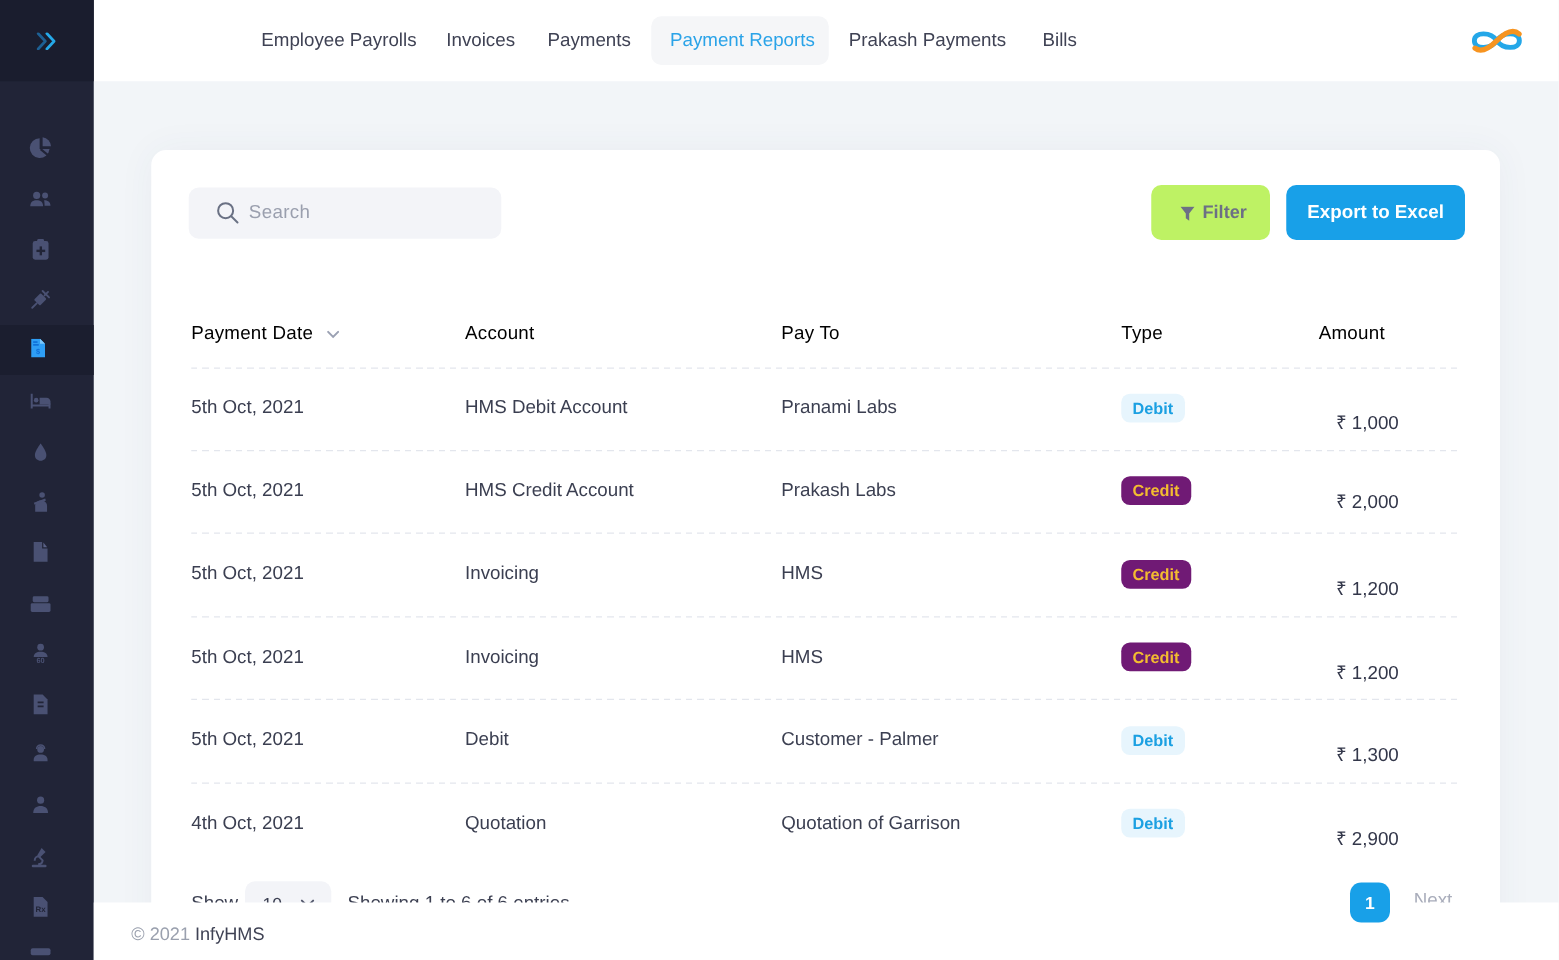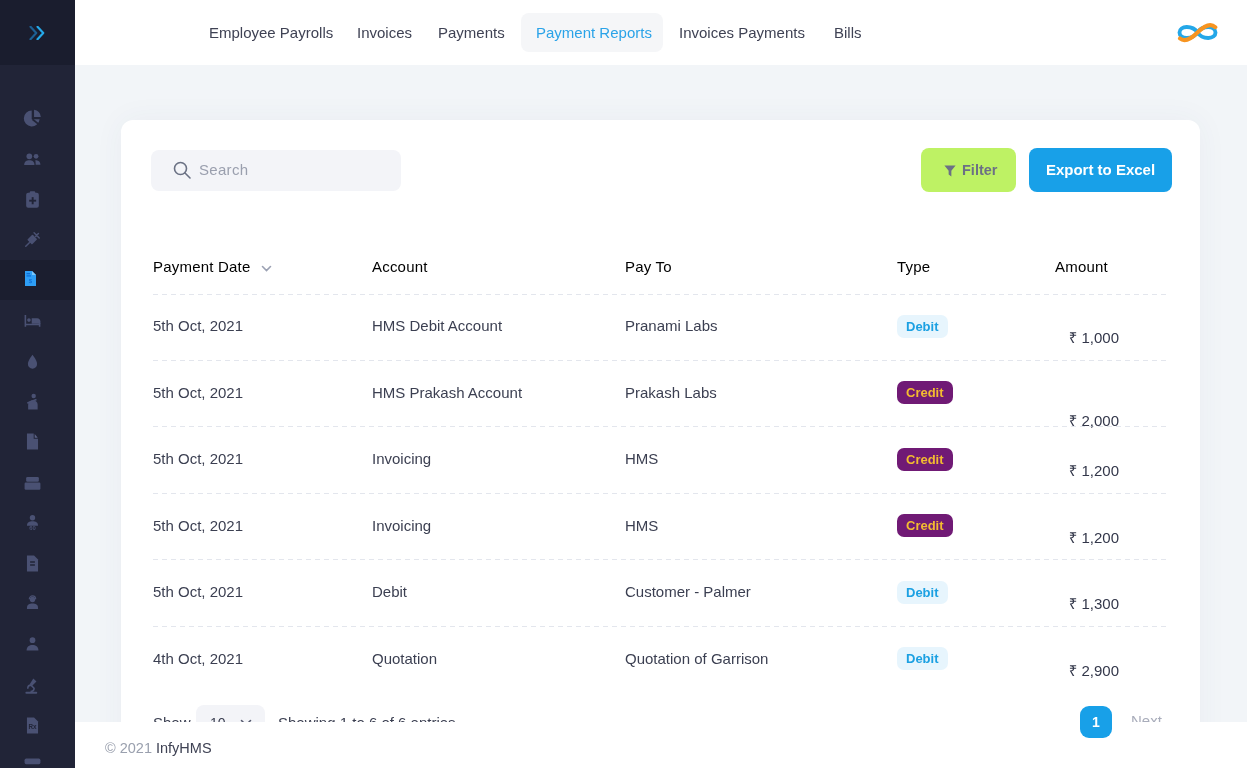--- a/index.html
+++ b/index.html
@@ -181,21 +181,21 @@
 </svg>
     </div>
   </div>
 
 <div class="abs" id="navbar">
   <div class="abs" id="nav-pill"></div>
   <div class="nav-item" style="left:134px">Employee Payrolls</div>
   <div class="nav-item" style="left:282px">Invoices</div>
   <div class="nav-item nav-active" style="left:461px">Payment Reports</div>
   <div class="nav-item" style="left:363px">Payments</div>
-  <div class="nav-item" style="left:604px">Invoices Payments</div>
+  <div class="nav-item" style="left:604px">Prakash Payments</div>
   <div class="nav-item" style="left:759px">Bills</div>
   <svg style="position:absolute;left:1102px;top:22px" width="41" height="21" viewBox="0 0 41 21">
     <path d="M20.5 10.5 C15.5 3, 2.5 3.5, 2.5 10.5 C2.5 17.5, 15.5 18, 20.5 10.5 C25.5 3, 38.5 3.5, 38.5 10.5 C38.5 17.5, 25.5 18, 20.5 10.5" stroke="#24a7e8" stroke-width="3.9" fill="none"></path>
     <path d="M3 16.5 C8 20.5, 14 17, 20.5 10.5 C27 4, 33.5 0.8, 38.3 5.2" stroke="#f79420" stroke-width="4.1" fill="none" stroke-linecap="round"></path>
   </svg>
 </div>
 
 <div class="abs" id="card">
   <div class="abs" id="searchbox">
     <svg style="position:absolute;left:22px;top:11px" width="19" height="19" viewBox="0 0 19 19">
@@ -228,24 +228,24 @@
       <div class="sep" style="top:306px"></div>
       <div class="sep" style="top:372.5px"></div>
       <div class="sep" style="top:439px"></div>
       <div class="sep" style="top:505.5px"></div>
       <div class="td" style="left:32px; top:197px">5th Oct, 2021</div>
       <div class="td" style="left:251px; top:197px">HMS Debit Account</div>
       <div class="td" style="left:504px; top:197px">Pranami Labs</div>
       <div class="badge b-debit" style="top:194.5px">Debit</div>
       <div class="amt" style="top:191px">₹ 1,000</div>
       <div class="td" style="left:32px; top:263.5px">5th Oct, 2021</div>
-      <div class="td" style="left:251px; top:263.5px">HMS Prakash Account</div>
+      <div class="td" style="left:251px; top:263.5px">HMS Credit Account</div>
       <div class="td" style="left:504px; top:263.5px">Prakash Labs</div>
       <div class="badge b-credit" style="top:261px">Credit</div>
-      <div class="amt" style="top:274px">₹ 2,000</div>
+      <div class="amt" style="top:254px">₹ 2,000</div>
       <div class="td" style="left:32px; top:330px">5th Oct, 2021</div>
       <div class="td" style="left:251px; top:330px">Invoicing</div>
       <div class="td" style="left:504px; top:330px">HMS</div>
       <div class="badge b-credit" style="top:327.5px">Credit</div>
       <div class="amt" style="top:324px">₹ 1,200</div>
       <div class="td" style="left:32px; top:396.5px">5th Oct, 2021</div>
       <div class="td" style="left:251px; top:396.5px">Invoicing</div>
       <div class="td" style="left:504px; top:396.5px">HMS</div>
       <div class="badge b-credit" style="top:394px">Credit</div>
       <div class="amt" style="top:390.5px">₹ 1,200</div>

